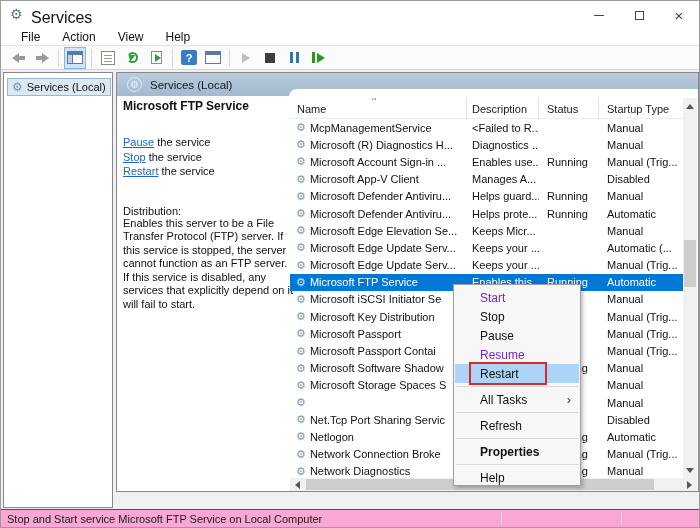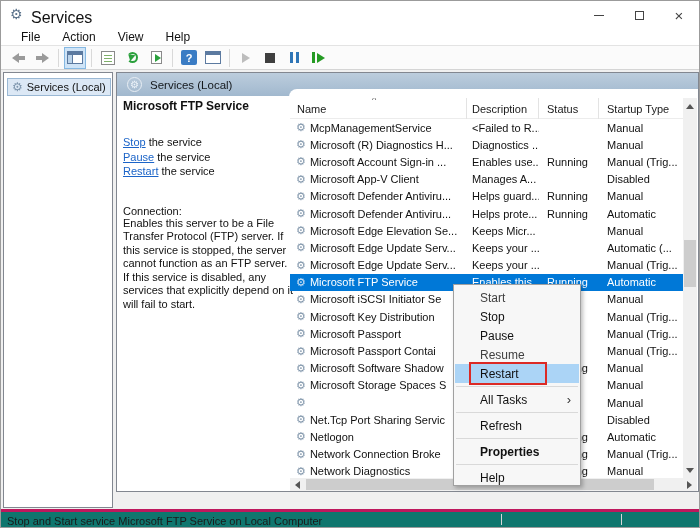--- a/index.html
+++ b/index.html
@@ -95,29 +95,29 @@
   .vthumb { position:absolute; left:1px; width:12px; top:142px; height:47px; background:#cdcdcd; }
   .hscroll { position:absolute; left:173px; right:1px; bottom:0; height:13px; background:#f0f0f0; }
   .hscroll .left, .hscroll .right { position:absolute; top:0; width:15px; height:13px; display:flex; align-items:center; justify-content:center; }
   .hscroll .left { left:0; } .hscroll .right { right:0; }
   .hthumb { position:absolute; left:16px; top:1px; height:11px; width:348px; background:#cdcdcd; }
 
   
   .tabs { position:absolute; left:115px; top:491px; height:18px; }
 
   
-  .statusbar { position:absolute; left:0; bottom:0; width:100%; height:18px; background:#0f766e; border-top:3px solid #be185d; }
+  .statusbar { position:absolute; left:0; bottom:0; width:100%; height:18px; background:#f9a8d4; border-top:1px solid #be185d; }
   .statusbar .txt { position:absolute; left:6px; top:3px; font-size:11px; color:#1a1a1a; }
   .sdiv { position:absolute; top:2px; bottom:2px; width:1px; background:#d8d8d8; }
   .sdiv1 { left:500px; } .sdiv2 { left:620px; }
 
   
   .context-menu { position:absolute; left:452px; top:283px; width:128px; height:202px; background:#f7f7f7; border:1px solid #a0a0a0; box-shadow:2px 2px 4px rgba(0,0,0,.25); padding-top:3px; z-index:50; }
   .menu-item { position:relative; height:19px; display:flex; align-items:center; padding-left:26px; font-size:12px; color:#111; }
-  .menu-item.disabled { color:#404040; }
+  .menu-item.disabled { color:#6d28d9; }
   .menu-item.bold { font-weight:bold; }
   .menu-item.highlighted { background:#abd4f6; margin:0 1px; padding-left:25px; }
   .menu-sep { height:1px; background:#d9d9d9; margin:3px 2px; }
   .submenu-arrow { position:absolute; right:9px; font-size:13px; color:#333; }
   .red-box { position:absolute; left:14px; top:-2px; width:78px; height:23px; border:2px solid #dc2a25; pointer-events:none; }
 </style>
 </head>
 <body>
 
 <div class="window">
@@ -218,24 +218,24 @@
 
     <div class="right-pane" style="position:absolute;left:115px;top:2px;">
       <div class="pane-header">
         <span class="circle-gear">⚙</span>
         <span class="lbl">Services (Local)</span>
       </div>
       <div class="corner-round"></div>
 
       <div class="detail">
         <div class="svc-title">Microsoft FTP Service</div>
+        <div class="linkline"><a href="#">Pause</a><span> the service</span></div>
         <div class="linkline"><a href="#">Stop</a><span> the service</span></div>
-        <div class="linkline"><a href="#">Pause</a><span> the service</span></div>
         <div class="linkline"><a href="#">Restart</a><span> the service</span></div>
-        <div class="desc-label">Connection:</div>
+        <div class="desc-label">Distribution:</div>
         <div class="desc-text">Enables this server to be a File Transfer Protocol (FTP) server. If this service is stopped, the server cannot function as an FTP server. If this service is disabled, any services that explicitly depend on it will fail to start.</div>
       </div>
 
       <div class="list">
         <div class="lheader">
           <span class="sort-caret">^</span>
         <div class="hcell" style="left: 177px; width: 72px; padding-left: 5px;">Description</div>
             <div class="hcell" style="left: 0px; width: 177px; padding-left: 7px;">Name</div>
             <div class="hcell" style="left: 249px; width: 60px; padding-left: 8px;">Status</div>
             <div class="hcell" style="left: 309px; width: 86px; padding-left: 8px;">Startup Type</div>

